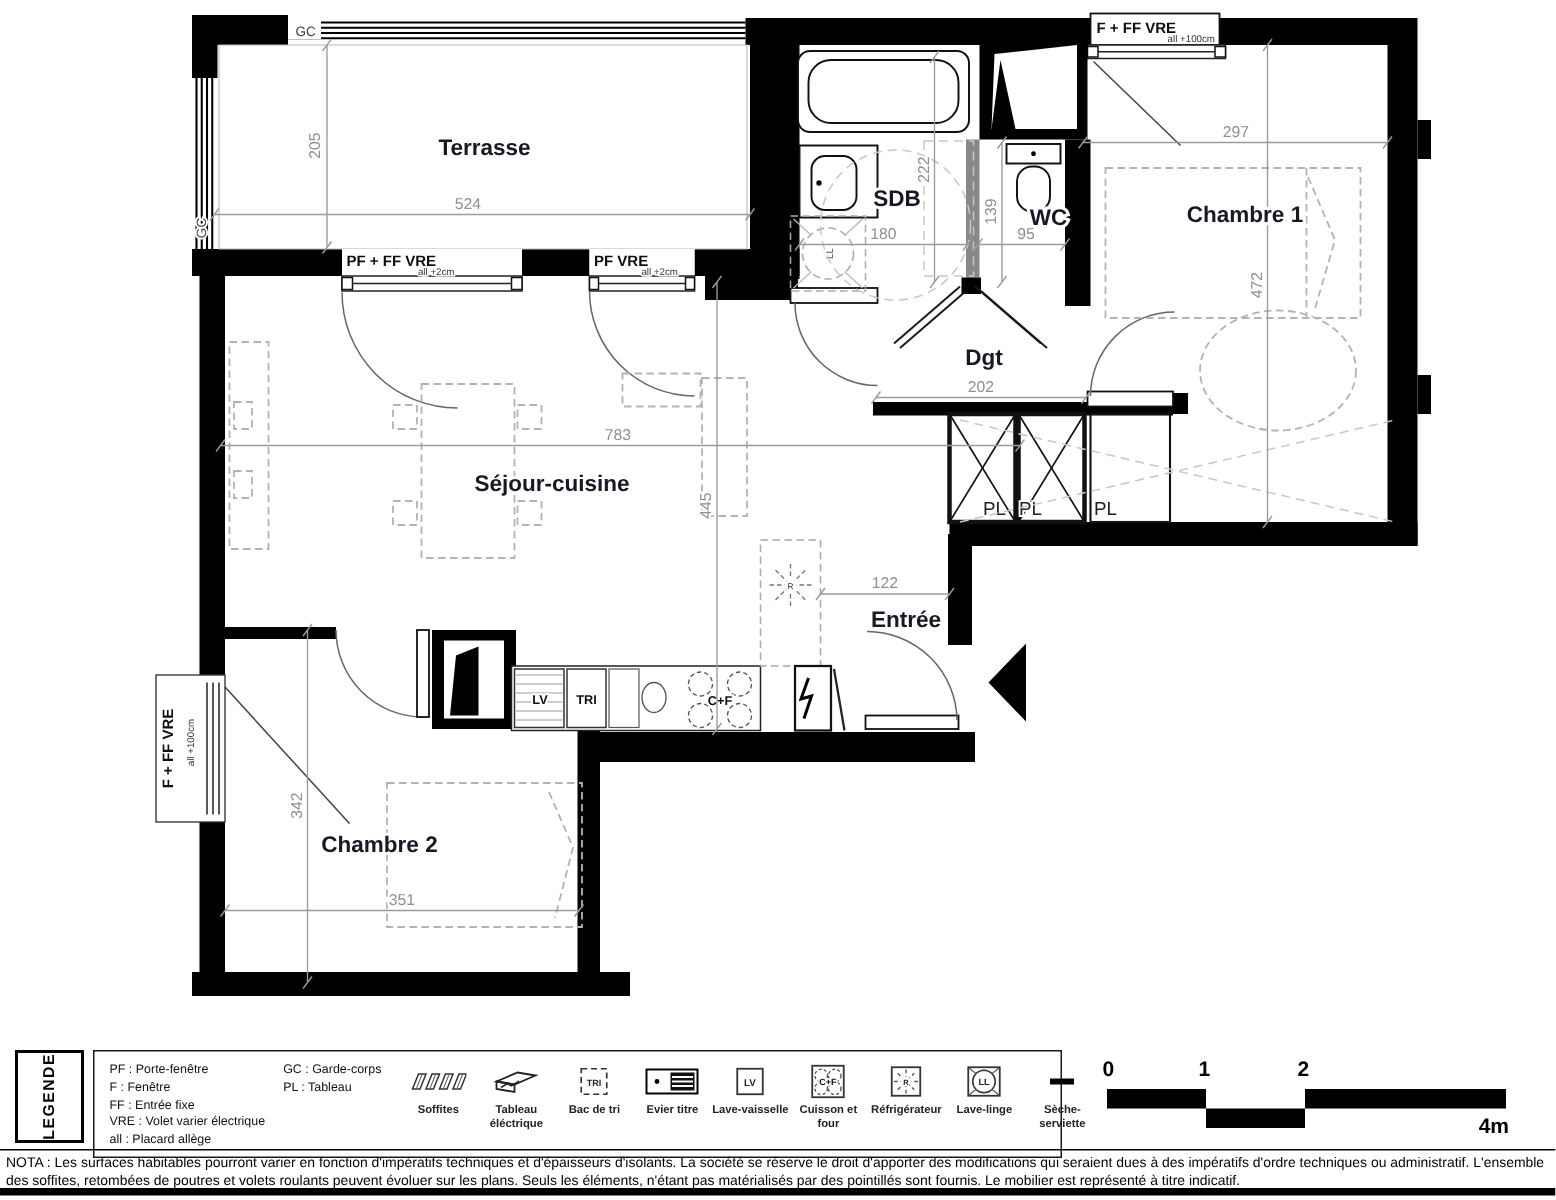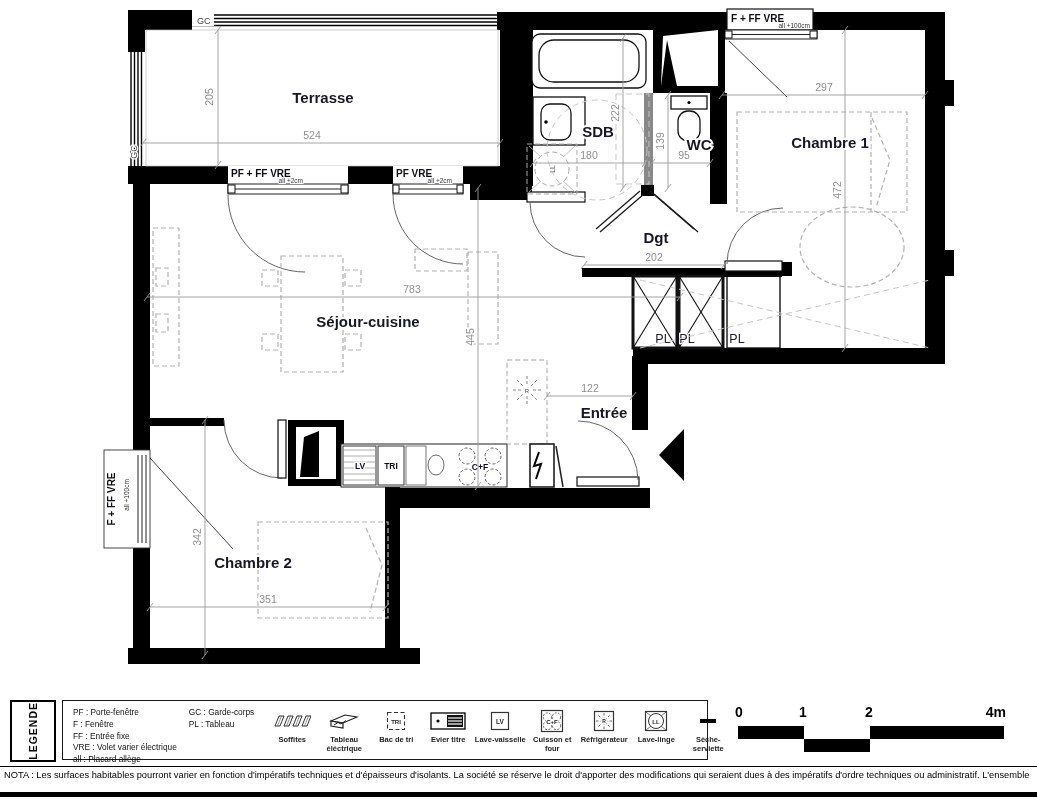--- a/index.html
+++ b/index.html
@@ -17,21 +17,21 @@
   .door{stroke:#666;fill:none;stroke-width:1;}
   .leaf{fill:#fff;stroke:#111;stroke-width:1.2;}
   .furn{fill:none;stroke:#b3b3b3;stroke-width:1.2;stroke-dasharray:5 3;}
   .clear{fill:none;stroke:#c7c7c7;stroke-width:1;stroke-dasharray:6 4;}
   .dimline{stroke:#9a9a9a;stroke-width:0.9;fill:none;}
   .glaz{stroke:#222;stroke-width:1;fill:#fff;}
 
   
   #legend-title-box{position:absolute;left:10px;top:700px;width:46px;height:62px;border:2px solid #000;box-sizing:border-box;display:flex;align-items:center;justify-content:center;}
   #legend-title-box span{writing-mode:vertical-rl;transform:rotate(180deg);font-weight:bold;font-size:10.5px;letter-spacing:1px;}
-  #legend-main{position:absolute;left:62px;top:700px;width:646px;height:60px;border:1.5px solid #1a1a1a;box-sizing:border-box;display:flex;align-items:flex-start;padding:6px 8px 0 10px;gap:12px;}
+  #legend-main{position:absolute;left:62px;top:700px;width:646px;height:72px;border:1.5px solid #1a1a1a;box-sizing:border-box;display:flex;align-items:flex-start;padding:6px 8px 0 10px;gap:12px;}
   .abbr{font-size:8.3px;line-height:1.42;color:#111;white-space:nowrap;}
   #legend-items{display:flex;flex:1;justify-content:space-between;align-items:flex-start;margin-top:1px;font-weight:bold;}
   .li{display:flex;flex-direction:column;align-items:center;width:52px;}
   .li-icon{height:25px;display:flex;align-items:center;justify-content:center;}
   .li-label{font-size:7.5px;color:#222;text-align:center;line-height:1.2;margin-top:2px;}
   .seche-bar{width:16px;height:4px;background:#000;}
   #scalebar{position:absolute;left:738px;top:704px;width:266px;height:52px;}
   .sb-num{position:absolute;top:0;font-size:14px;font-weight:600;color:#000;}
   .sb-seg{position:absolute;background:#000;height:13px;}
   
@@ -440,26 +440,27 @@
         </div>
       <div class="li-label">Sèche-serviette</div>
     </div>
   </div>
 </div>
 
 <div id="scalebar">
   <span class="sb-num" style="left:-3px;">0</span>
   <span class="sb-num" style="left:61px;">1</span>
   <span class="sb-num" style="left:127px;">2</span>
-  <span class="sb-num" style="right:-2px;">4m</span>
+  <span class="sb-num" style="right:-2px;margin-top:38px;">4m</span>
   <div class="sb-seg" style="left:0;   top:22px; width:66px;"></div>
   <div class="sb-seg" style="left:132px;top:22px; width:134px;"></div>
   <div class="sb-seg" style="left:66px; top:35px; width:66px;"></div>
 </div>
 
 <div id="nota-rule"></div>
 <div id="nota">
   <div>NOTA : Les surfaces habitables pourront varier en fonction d'impératifs techniques et d'épaisseurs d'isolants. La société se réserve le droit d'apporter des modifications qui seraient dues à des impératifs d'ordre techniques ou administratif. L'ensemble</div>
+  <div>des soffites, retombées de poutres et volets roulants peuvent évoluer sur les plans. Seuls les éléments, n'étant pas matérialisés par des pointillés sont fournis. Le mobilier est représenté à titre indicatif.</div>
 </div>
 <div id="bottom-bar"></div>
 
 
 
 
 </body></html>

